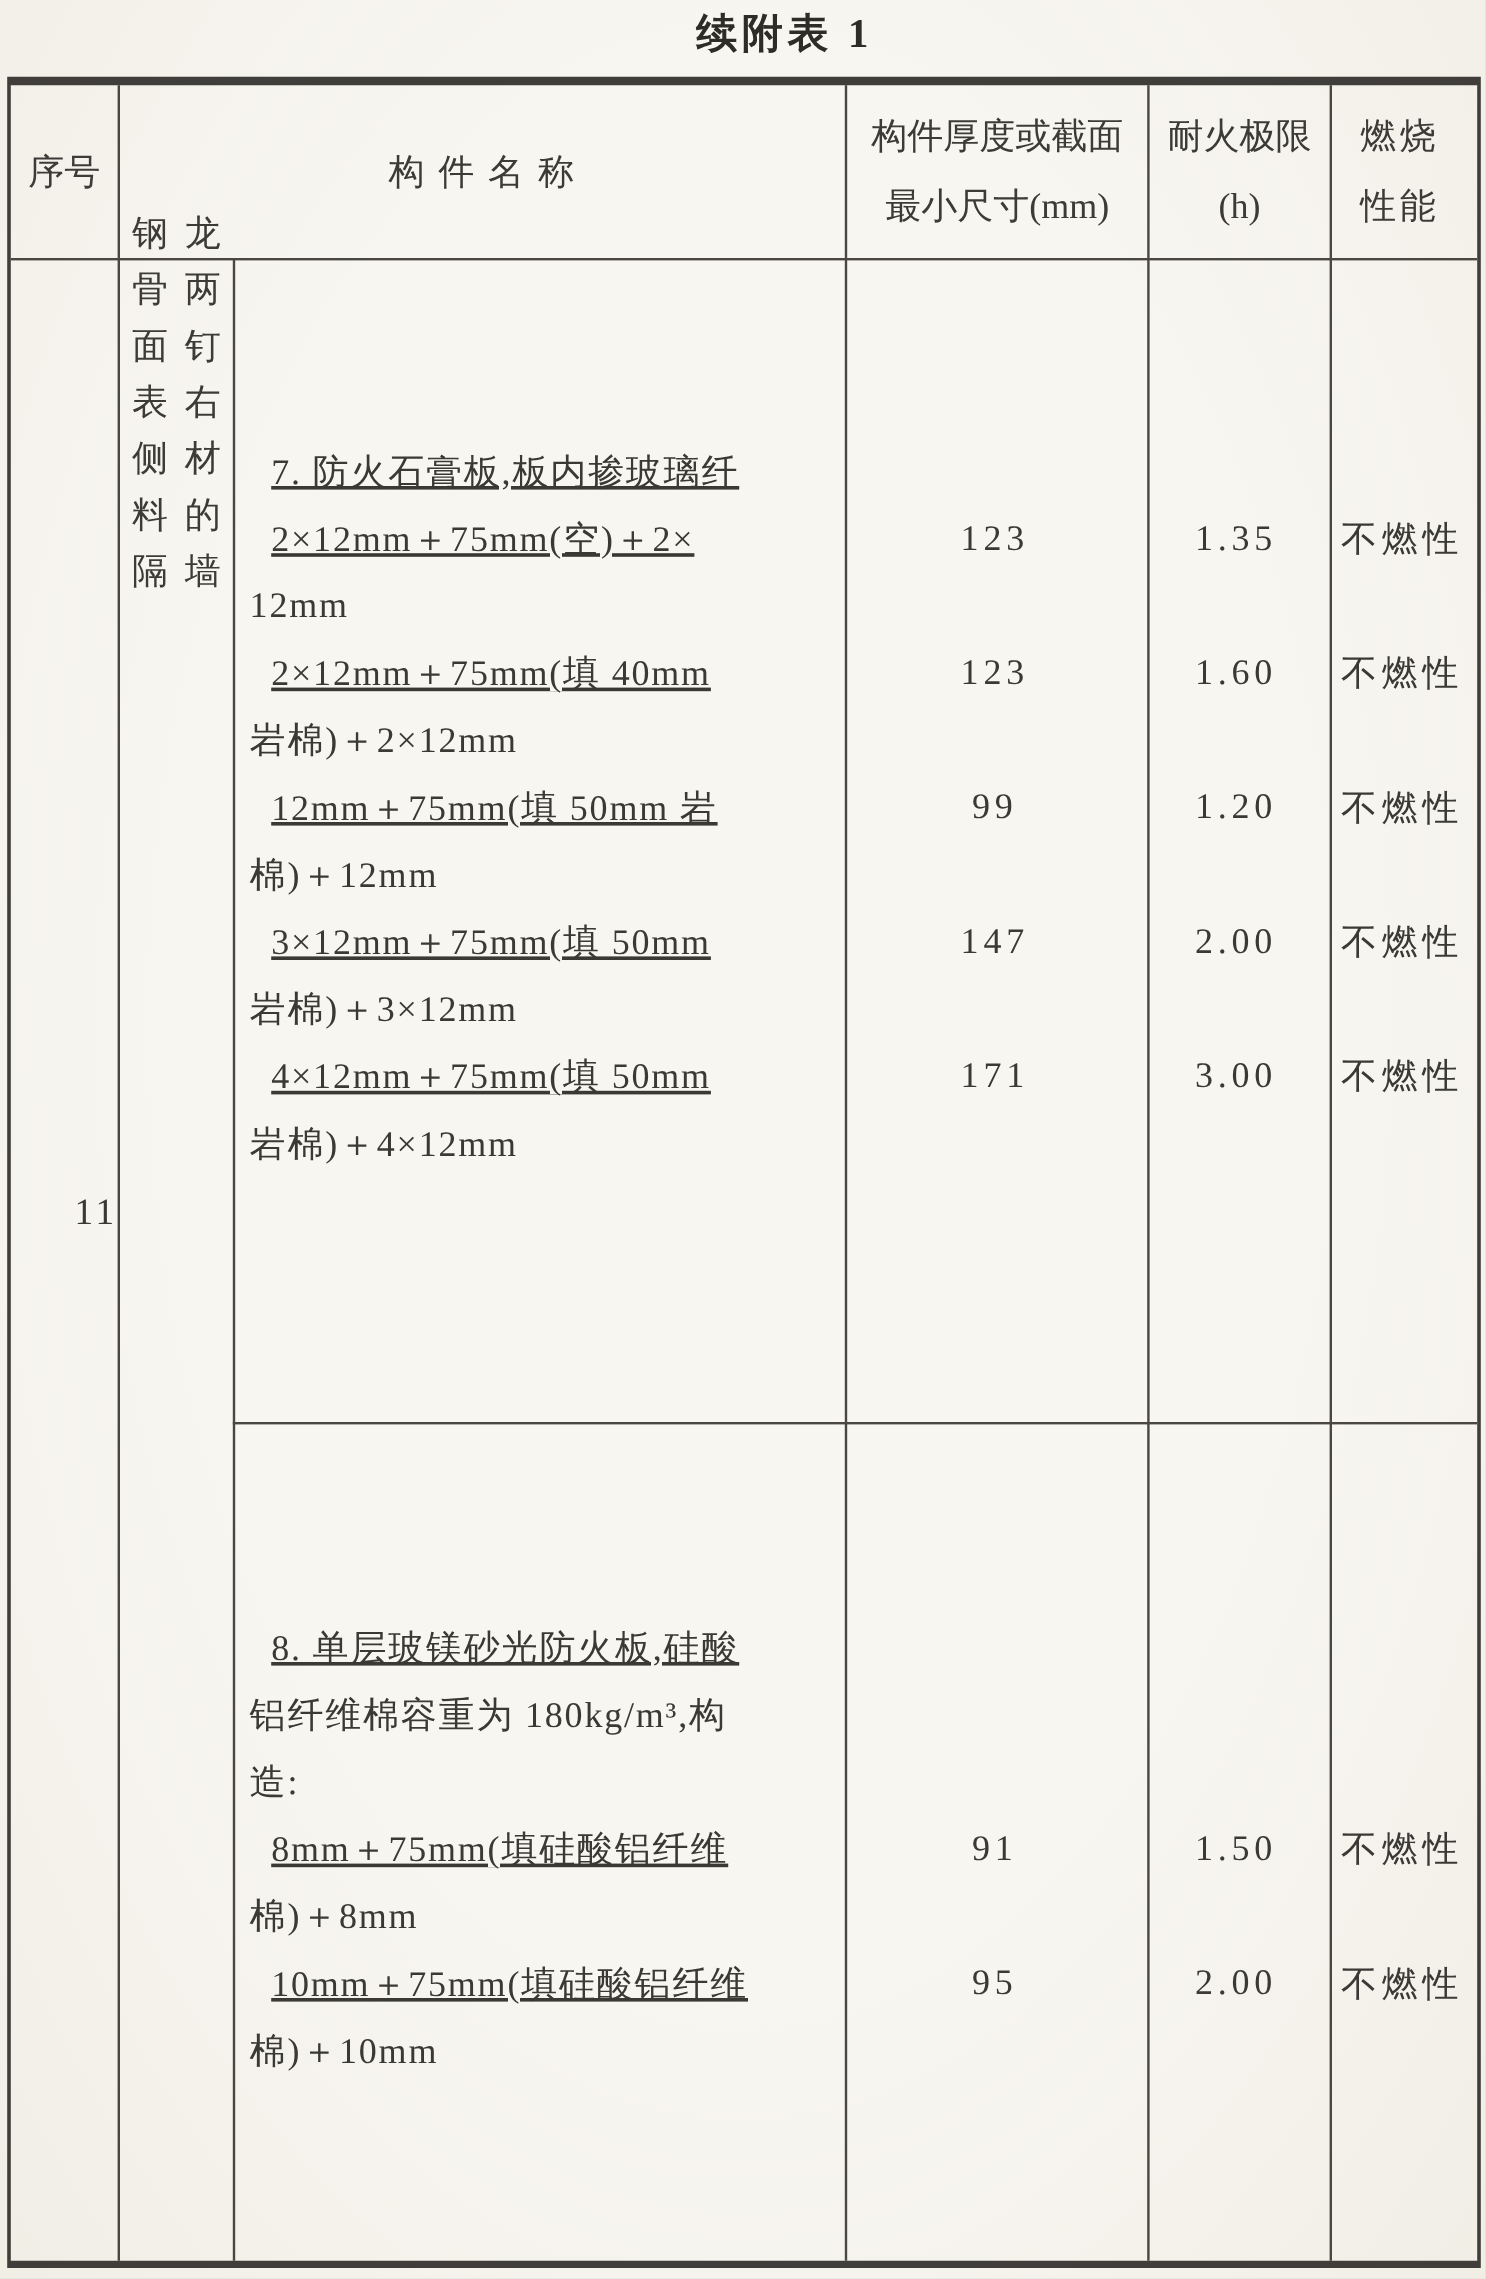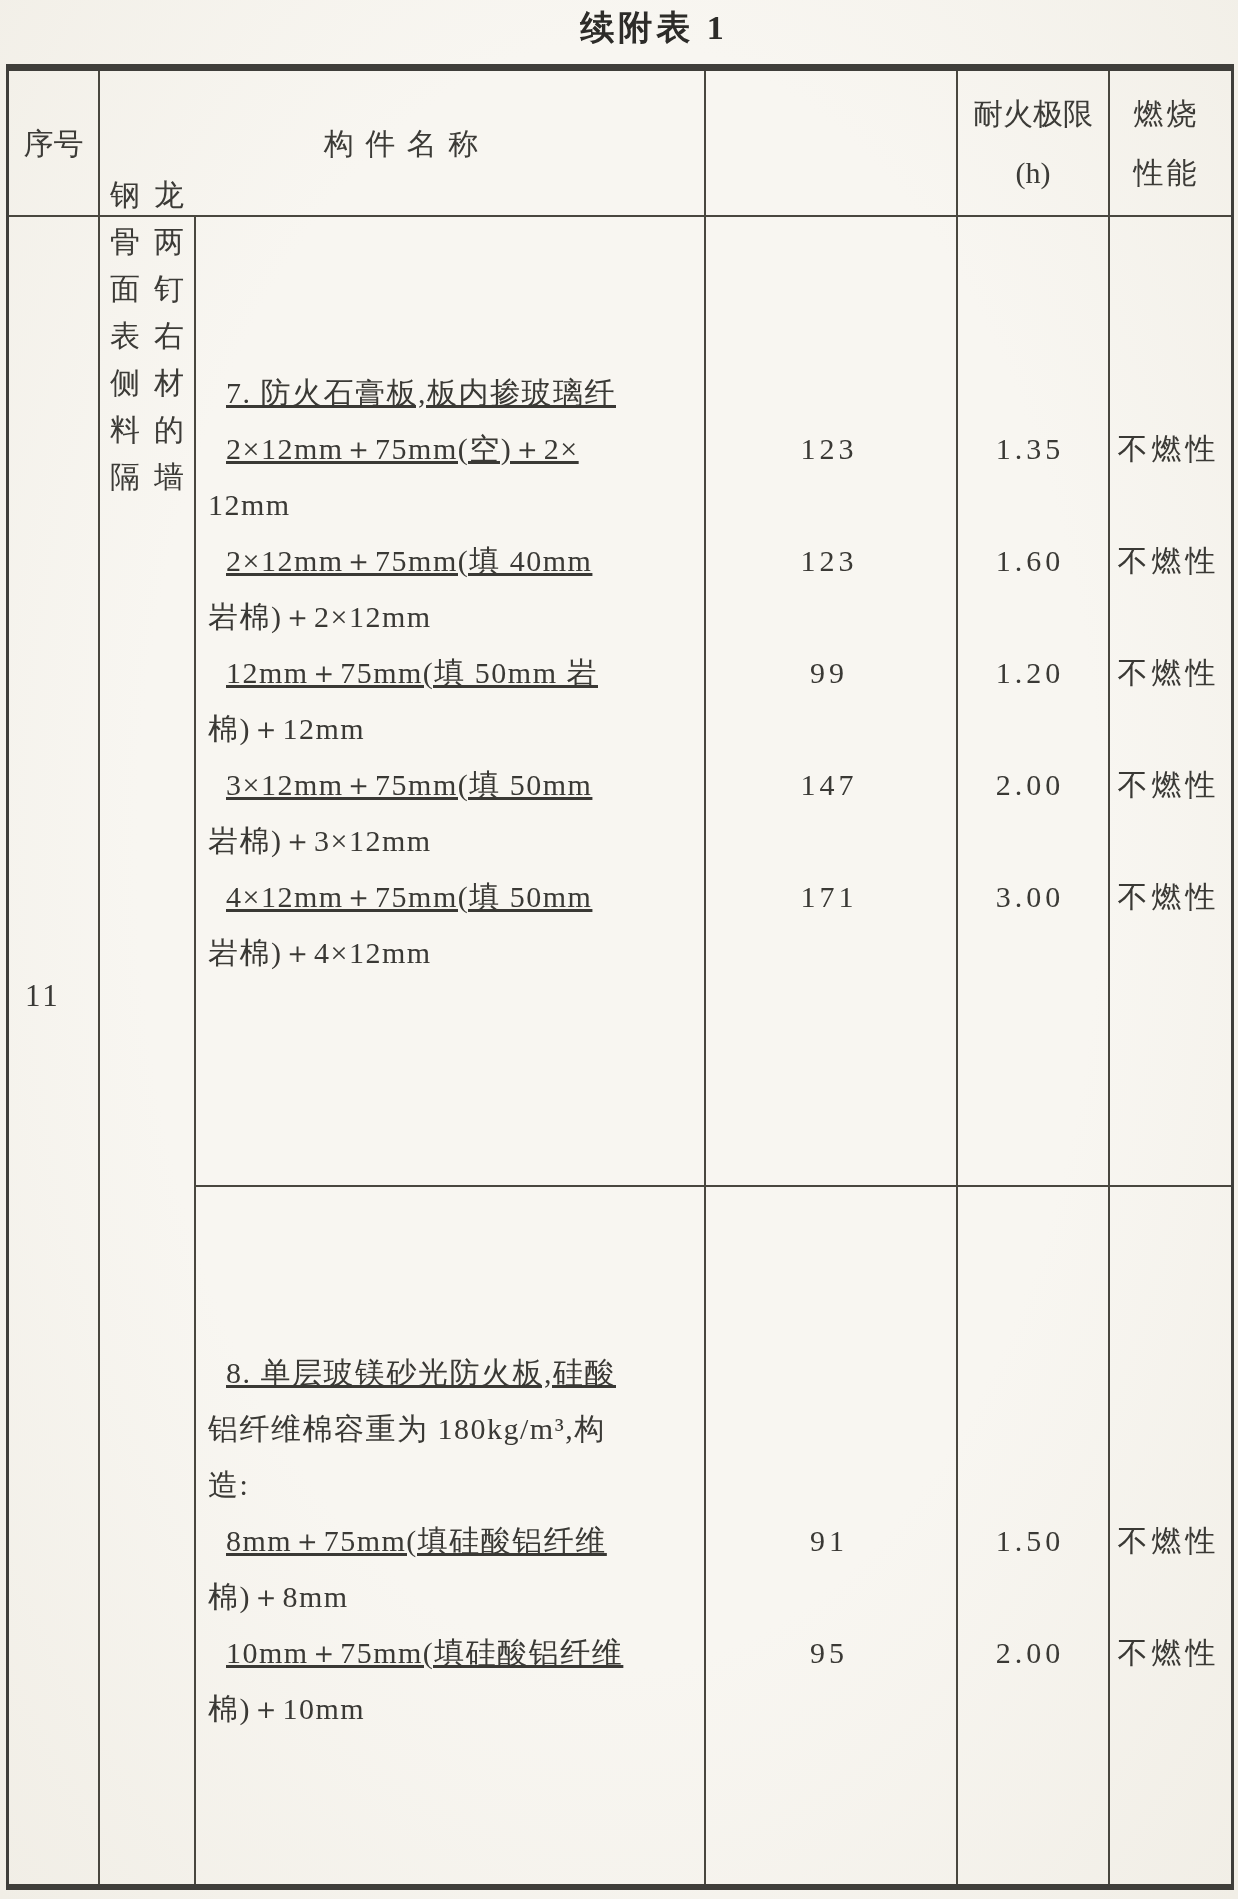--- a/index.html
+++ b/index.html
@@ -30,22 +30,22 @@
     position:absolute;top:0;height:144px;display:flex;flex-direction:column;
     align-items:center;justify-content:center;font-size:30px;line-height:59px;
     color:#3c3b37;white-space:nowrap;
   }
   .hc.c1{left:0;width:89px;}
   .hc.c2{left:91px;width:604px;letter-spacing:2px;}
   .hc.c3{left:697px;width:250px;}
   .hc.c4{left:949px;width:150px;}
   .hc.c5{left:1101px;width:113px;letter-spacing:3px;}
   .serialCell{
-    position:absolute;left:0;top:134px;width:89px;height:1668px;
-    display:flex;align-items:center;justify-content:flex-start;padding-left:16px;
+    position:absolute;left:0;top:148px;width:89px;height:1668px;
+    display:flex;align-items:center;justify-content:flex-end;
   }
   .serialCell span{font-size:31px;letter-spacing:3px;transform:translateY(-43px);}
   .vnameCell{
     position:absolute;left:91px;top:146px;width:94px;height:1668px;
     display:flex;justify-content:center;
   }
   .vnameRows{transform:translateY(-46px);}
   .vrow{
     height:47px;line-height:47px;font-size:30px;text-align:center;
     letter-spacing:14px;margin-right:-14px;white-space:nowrap;color:#3c3b37;
@@ -84,20 +84,24 @@
     <div class="vl v4"></div>
     <div class="vl v5"></div>
     <div class="hl h1"></div>
     <div class="hl h2"></div>
 
     <div class="hc c1">
       <span>序号</span>
     </div>
     <div class="hc c2">
       <span>构 件 名 称</span>
+    </div>
+    <div class="hc c3">
+      <span>构件厚度或截面</span>
+      <span>最小尺寸(mm)</span>
     </div>
     <div class="hc c4">
       <span>耐火极限</span>
       <span>(h)</span>
     </div>
     <div class="hc c5">
       <span>燃烧</span>
       <span>性能</span>
     </div>
 

